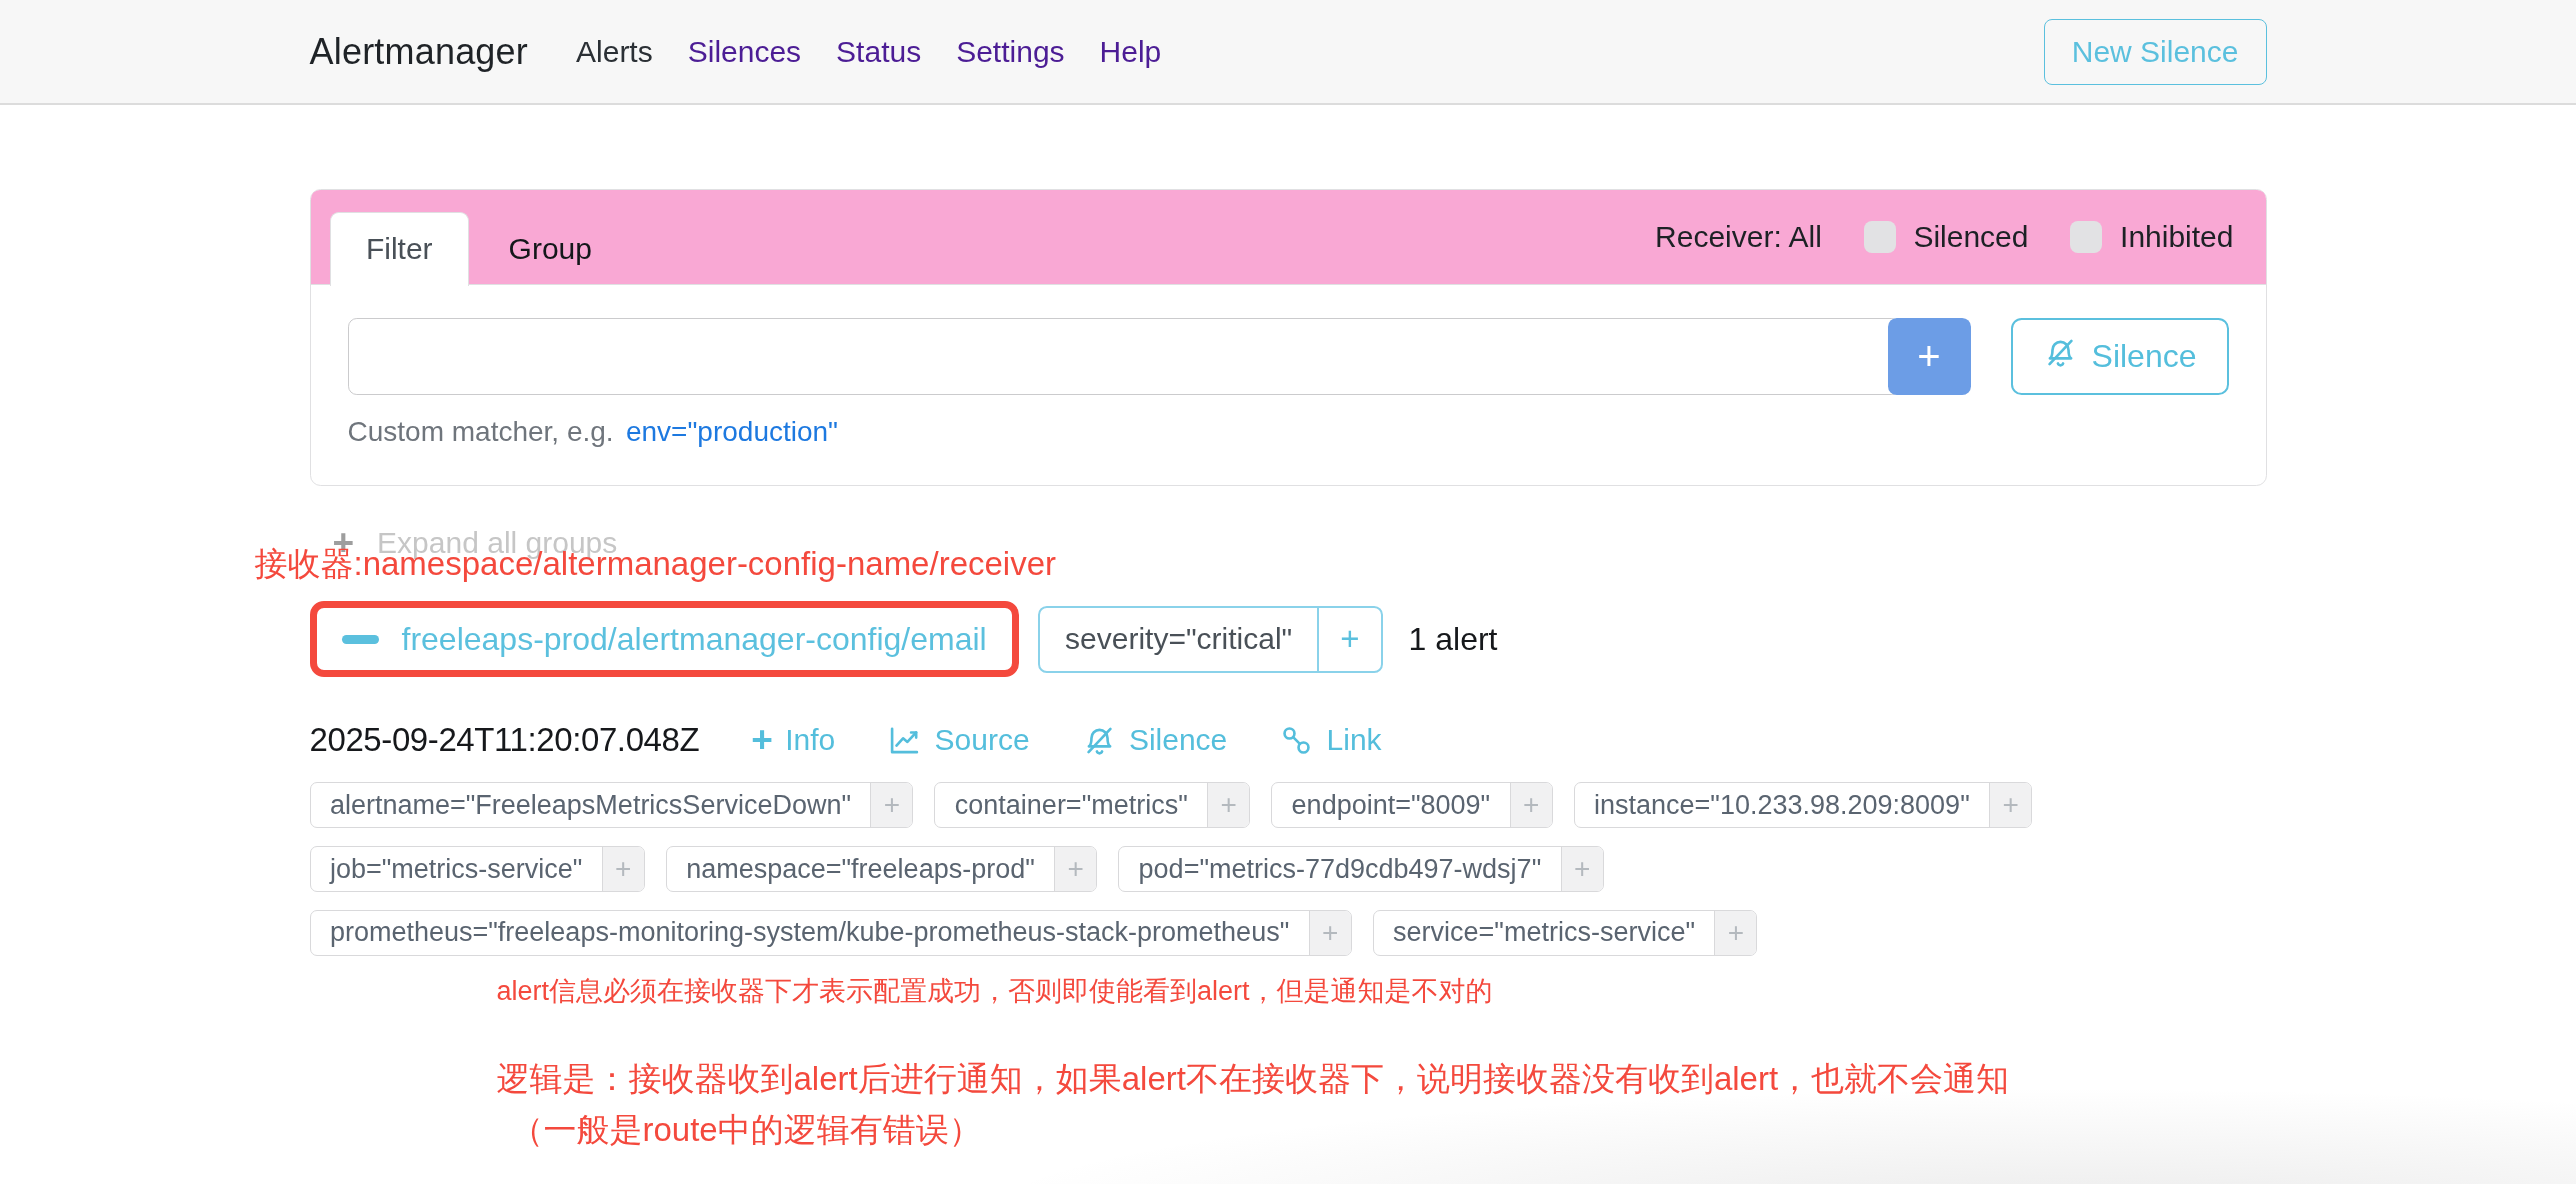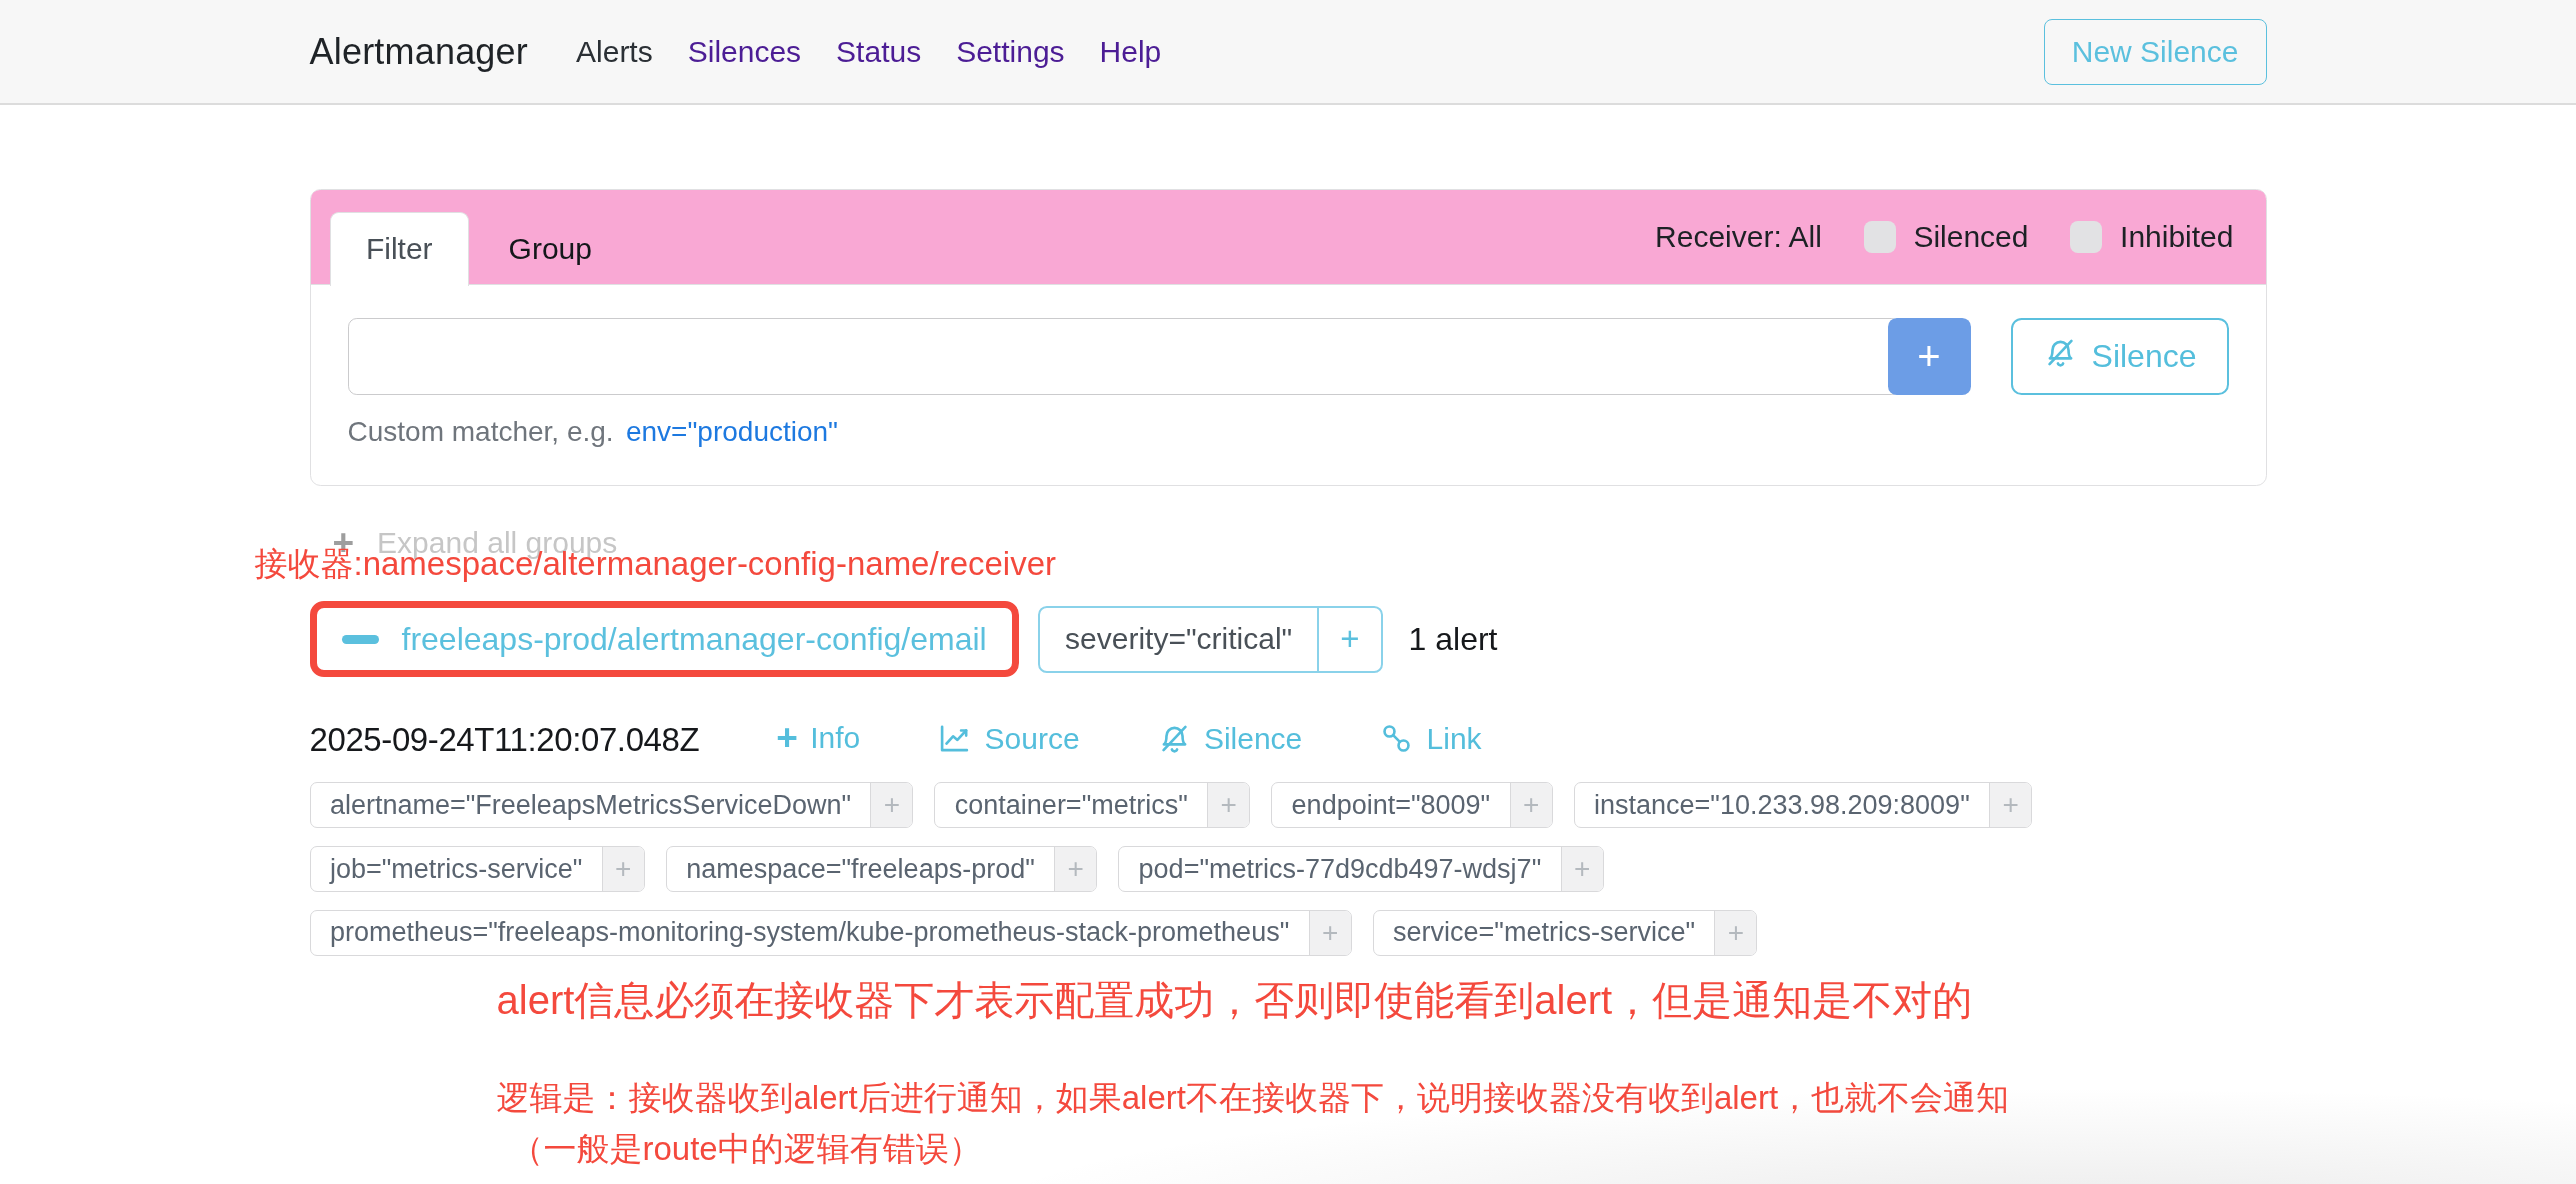--- a/index.html
+++ b/index.html
@@ -55,34 +55,34 @@
   .minus-bar{width:37px;height:8.8px;background:#5bc0de;border-radius:4.4px;margin-right:23px;display:inline-block}
   .receiver-text{font-size:32px;color:#5bc0de;white-space:nowrap}
   .severity-chip{margin-left:19.4px;display:flex;align-items:stretch;border:2.6px solid #8ad2ea;
     border-radius:8.8px;height:67px;box-sizing:border-box;background:#fff}
   .sev-text{display:flex;align-items:center;padding:0 25px;font-size:30px;color:#495057}
   .sev-add{display:flex;align-items:center;padding:0 21px;border-left:2.6px solid #8ad2ea;
     color:#5bc0de;font-size:33px;cursor:pointer;background:transparent;border-top:none;
     border-bottom:none;border-right:none;font-family:inherit}
   .alert-count{margin-left:26px;font-size:32px;color:#16181b}
   
-  .alert-meta{margin-top:44px;display:flex;align-items:flex-start;gap:77px}
+  .alert-meta{margin-top:44px;display:flex;align-items:center;gap:52px}
   .timestamp{font-size:33px;color:#16181b;letter-spacing:-0.4px}
   .action{display:flex;align-items:center;gap:12.3px;color:#54bedc;font-size:30px;cursor:pointer}
   .action .plus-glyph{font-size:37px;font-weight:700;line-height:30px}
   .action svg{width:35px;height:35px;display:block}
   .labels{margin-top:23px}
   .label-row{display:flex;gap:21px;margin-bottom:17.6px}
   .pill{display:flex;align-items:stretch;border:1.8px solid #d9d9db;border-radius:7px;
     overflow:hidden;background:#fff;height:46px;box-sizing:border-box}
   .pill-text{display:flex;align-items:center;padding:0 19.4px;font-size:27px;color:#5a6470;white-space:nowrap}
   .pill-add{display:flex;align-items:center;justify-content:center;min-width:42px;
     border:none;border-left:1.8px solid #d9d9db;background:#f1f1f2;color:#b4b9be;font-size:28px;
     cursor:pointer;font-family:inherit}
-  .red-note-2{margin:14px 0 0 187px;font-size:40px}
+  .red-note-2{margin:14px 0 0 187px;font-size:27px}
   .red-note-3{margin:49px 0 0 187px;font-size:33px;line-height:1.3}
   .red-note-4{margin:7px 0 0 201px;font-size:33px}
   .bottom-shade{position:absolute;bottom:0;right:0;width:1760px;height:114px;pointer-events:none;
     background:radial-gradient(ellipse at 72% 130%, rgba(110,110,110,0.14), rgba(110,110,110,0) 62%)}
 </style>
 </head>
 <body>
 
 <div class="navbar">
   <div class="nav-inner">

